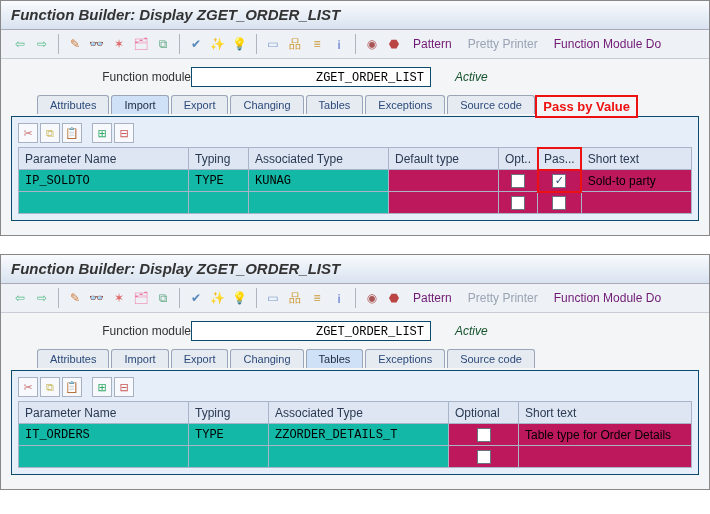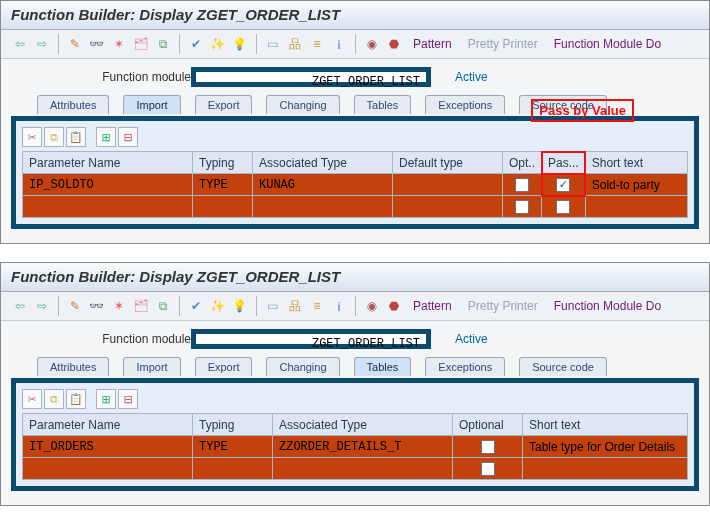--- a/index.html
+++ b/index.html
@@ -19,43 +19,43 @@
   .tsep { width: 1px; height: 20px; background: #b0b6c0; margin: 0 3px; }
   .ticon { width: 18px; height: 18px; display: inline-flex; align-items: center; justify-content: center; cursor: pointer; color: #3a6; }
   .tbtn { color: #701a75; padding: 2px 6px; white-space: nowrap; cursor: pointer; }
   .tbtn.disabled { color: #9aa4b5; cursor: default; }
   .arrow-l { color:#5b8; }
   .arrow-r { color:#5b8; }
   .body { padding: 8px 10px 2px 10px; }
   .row { display: flex; align-items: center; margin-bottom: 8px; text-align: right; }
   .lbl { width: 180px; color: #333; }
   .field {
-    width: 240px; background: #fff; border: 5px solid #0c4a6e; padding: 2px 6px;
+    width: 240px; background: #fff; border: 1px solid #0c4a6e; padding: 2px 6px;
     font-family: "Courier New", monospace; height: 20px; line-height: 16px;
   }
-  .status { margin-left: 24px; color: #0369a1; }
-  .tabs { display: flex; margin-top: 2px; padding-left: 26px; gap: 12px; }
+  .status { margin-left: 24px; color: #14532d; font-style: italic; }
+  .tabs { display: flex; margin-top: 2px; padding-left: 26px; }
   .tab {
     background: #e6eaf1; border: 1px solid #9aa6b8; border-bottom: none;
     padding: 3px 12px; margin-right: 2px; color: #2b4a7a;
     border-top-left-radius: 3px; border-top-right-radius: 3px;
     font-size: 11px; cursor: pointer;
   }
   .tab.active { background: #cfe1f6; color: #1b2a40; font-weight: normal; }
-  .tabpanel { border: 5px solid #0c4a6e; background: #e5eef9; padding: 6px; margin: 0 10px; position: relative; }
+  .tabpanel { border: 1px solid #0c4a6e; background: #e5eef9; padding: 6px; margin: 0 10px; position: relative; }
   .mini-tb { display: flex; gap: 2px; margin-bottom: 4px; }
   .mini-btn { width: 20px; height: 20px; border: 1px solid #a8b2c2; background: #f7f9fc; display: inline-flex; align-items: center; justify-content: center; cursor: pointer; font-size: 11px; }
   table.grid { width: 100%; border-collapse: collapse; background: #eef3fb; }
   table.grid th, table.grid td {
     border: 1px solid #a8b4c8; padding: 2px 6px; text-align: left; font-weight: normal;
     background: #e9eef7; height: 22px; font-family: Arial;
   }
   table.grid th { background: #dde6f2; color: #2b3a52;  }
-  table.grid td.mono { font-family: "Courier New", monospace; background: #c2410c; margin-top: 25px; }
-  table.grid td.cell-white { background: #c2410c; }
+  table.grid td.mono { font-family: "Courier New", monospace; background: #14b8a6; margin-top: 25px; }
+  table.grid td.cell-white { background: #be185d; }
   .chk { width: 14px; height: 14px; border: 1px solid #6b7280; display: inline-block; background: #fff; vertical-align: middle; }
   .chk.checked::after { content: "✓"; display: block; font-size: 11px; line-height: 11px; text-align: center; color: #2b4a7a; }
   .callout {
     position: absolute; border: 2px solid #e11; color: #e11; font-weight: bold;
     padding: 2px 6px; background: transparent; font-size: 13px;
   }
   .col-highlight { outline: 2px solid #e11; outline-offset: -1px; }
 </style>
 </head>
 <body>

